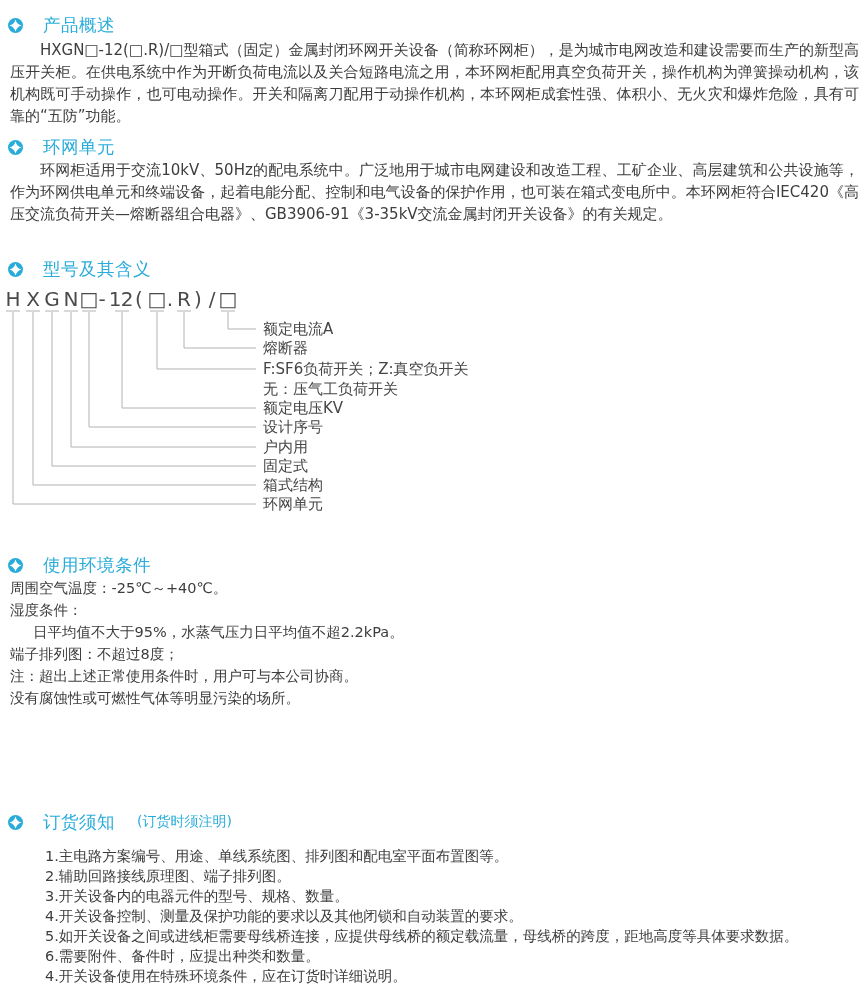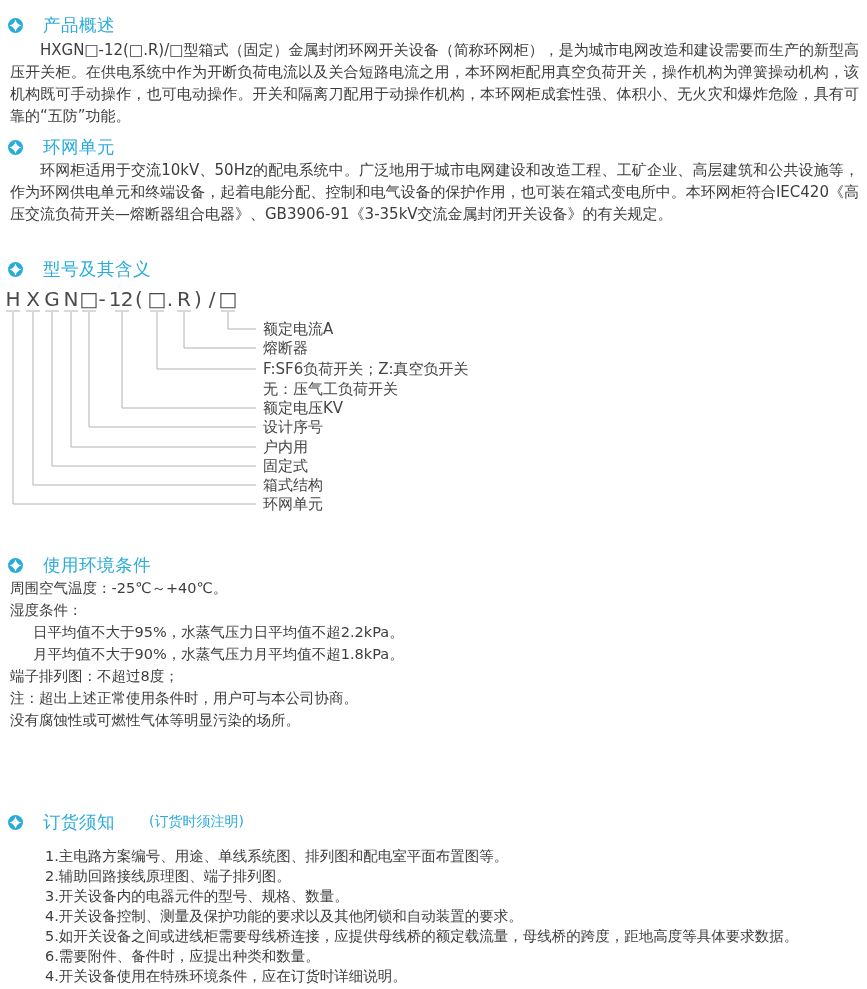--- a/index.html
+++ b/index.html
@@ -10,21 +10,21 @@
     color:#3d3d3d;
     overflow:hidden;
   }
   .sec-heading{
     position:absolute;left:8px;
     display:flex;align-items:center;gap:20px;
     color:#2aacda;font-size:17.5px;letter-spacing:.5px;
     white-space:nowrap;
   }
   .sec-icon{width:15px;height:15px;flex:0 0 auto;}
-  .sec-sub{font-size:14px;letter-spacing:0;margin-left:14px;}
+  .sec-sub{font-size:14px;letter-spacing:0;margin-left:2px;}
   .para{
     position:absolute;left:10px;width:849px;
     font-size:15px;line-height:22px;color:#3d3d3d;
     text-align:justify;
   }
   .para.first-indent{text-indent:2em;}
   .env-line{font-size:14.5px;line-height:22px;color:#3d3d3d;}
   .env-line.ind{padding-left:23px;}
   .order-item{font-size:14.5px;line-height:20px;color:#3d3d3d;white-space:nowrap;margin-left:35px;}
   #model-svg{position:absolute;left:0;top:284px;}
@@ -110,21 +110,20 @@
   <svg class="sec-icon" viewBox="0 0 16 16">
     <circle cx="8" cy="8" r="8" fill="#2aacda"></circle>
     <path d="M8 1.5 Q9.3 6.7 14.5 8 Q9.3 9.3 8 14.5 Q6.7 9.3 1.5 8 Q6.7 6.7 8 1.5 Z" fill="#ffffff"></path>
   </svg>
   <span>使用环境条件</span>
 </div>
 <div style="position:absolute;left:10px;top:577px;width:849px;">
   <div class="env-line">周围空气温度：-25℃～+40℃。</div>
   <div class="env-line">湿度条件：</div>
   <div class="env-line ind">日平均值不大于95%，水蒸气压力日平均值不超2.2kPa。</div>
-  <div class="env-line ind">月平均值不大于90%，水蒸气压力月平均值不超1.8kPa。</div>
   <div class="env-line">端子排列图：不超过8度；</div>
   <div class="env-line">注：超出上述正常使用条件时，用户可与本公司协商。</div>
   <div class="env-line">没有腐蚀性或可燃性气体等明显污染的场所。</div>
 </div>
 
 <div class="sec-heading" style="top:810px">
   <svg class="sec-icon" viewBox="0 0 16 16">
     <circle cx="8" cy="8" r="8" fill="#2aacda"></circle>
     <path d="M8 1.5 Q9.3 6.7 14.5 8 Q9.3 9.3 8 14.5 Q6.7 9.3 1.5 8 Q6.7 6.7 8 1.5 Z" fill="#ffffff"></path>
   </svg>

